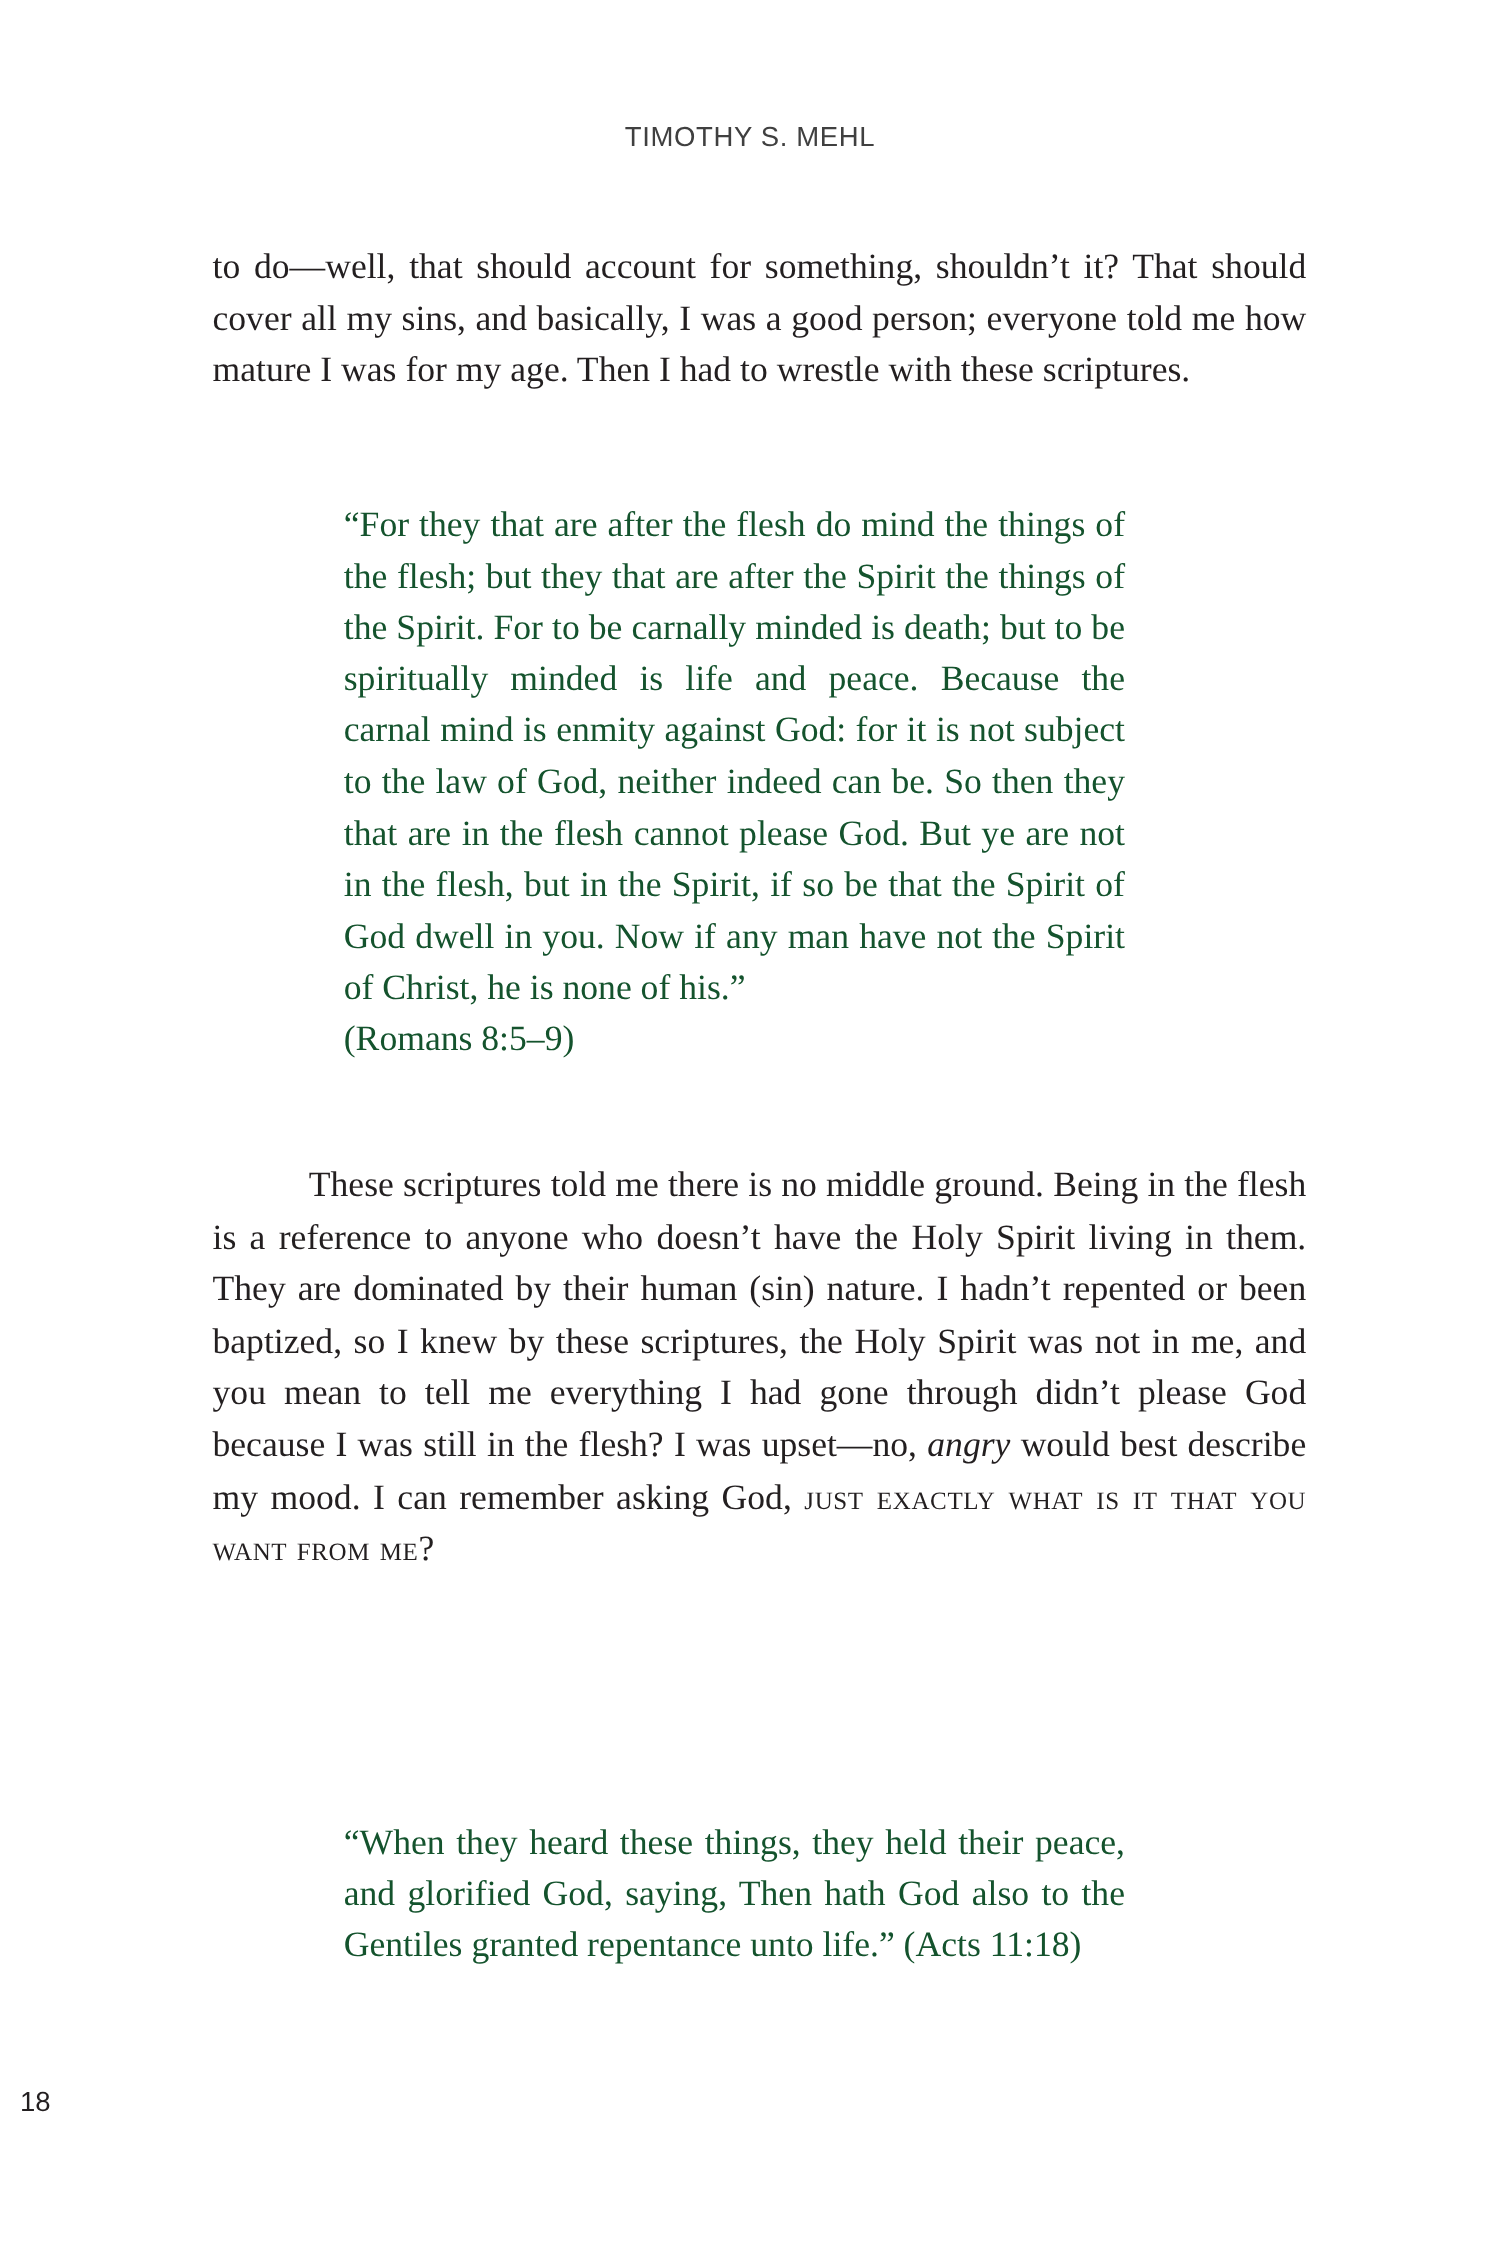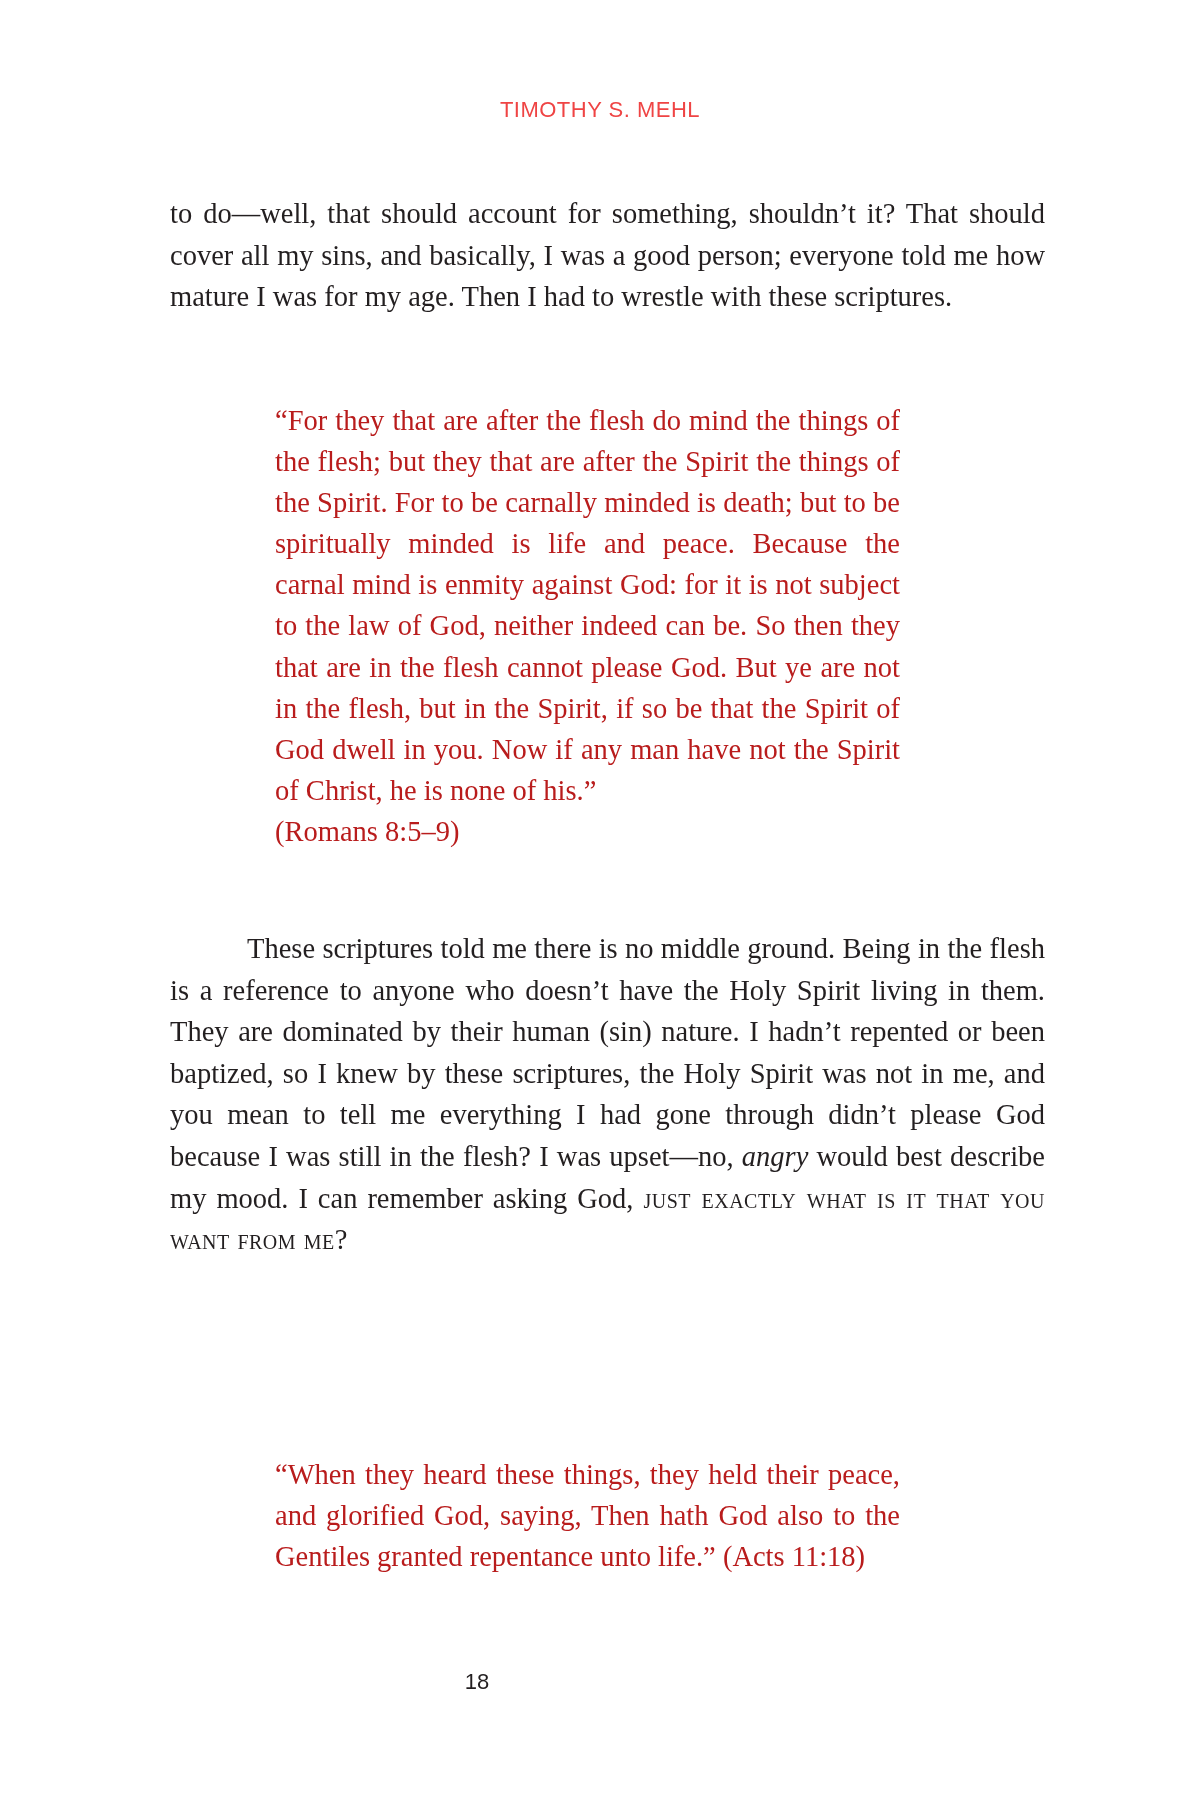--- a/index.html
+++ b/index.html
@@ -17,21 +17,21 @@
     .running-head {
       position: absolute;
       top: 96px;
       left: 0;
       width: 1200px;
       text-align: center;
       font-family: "Liberation Sans", sans-serif;
       font-size: 22px;
       letter-spacing: 0.5px;
       line-height: 28px;
-      color: #ef4444;
+      color: #404040;
     }
     .text-block {
       position: absolute;
       left: 150px;
       width: 875px;
       font-family: "Liberation Serif", serif;
       font-size: 28.5px;
       line-height: 41.6px;
       text-align: justify;
       color: #231f20;
@@ -45,37 +45,37 @@
     }
     .block-1 { top: 193px; }
     .quote {
       position: absolute;
       left: 275px;
       width: 625px;
       font-family: "Liberation Serif", serif;
       font-size: 28.5px;
       line-height: 41.1px;
       text-align: justify;
-      color: #b91c1c;
+      color: #14532d;
     }
     .quote p { margin: 0; }
     .quote-1 { top: 400px; }
     .block-2 { top: 928px; }
     .quote-2 { top: 1454px; }
     .smallcaps {
       font-variant: small-caps;
       letter-spacing: 0.5px;
     }
     em { font-style: italic; }
     .page-number {
       position: absolute;
       top: 1668px;
-      left: 0;
+      left: 16px;
       width: 954px;
-      text-align: center;
+      text-align: left;
       font-family: "Liberation Sans", sans-serif;
       font-size: 22px;
       line-height: 28px;
       color: #231f20;
     }
   </style>
 </head>
 <body>
 
 <div class="running-head">TIMOTHY S. MEHL</div>

